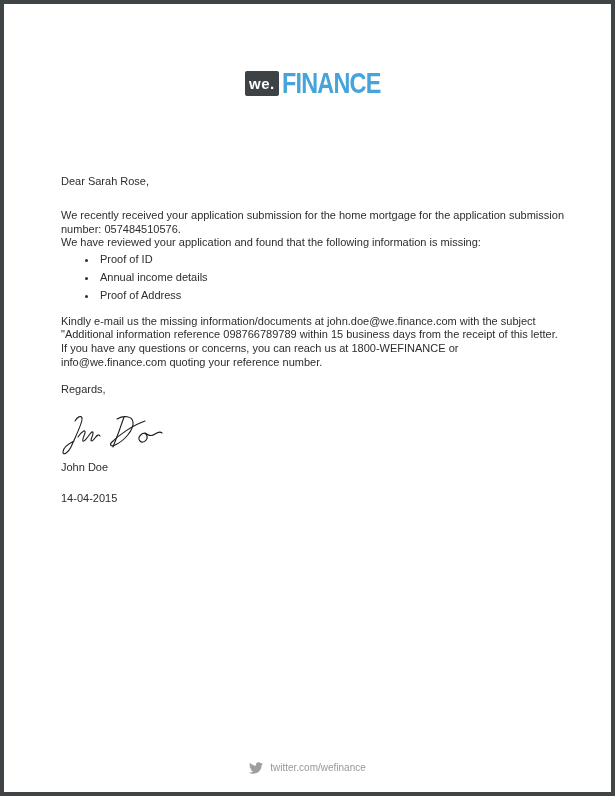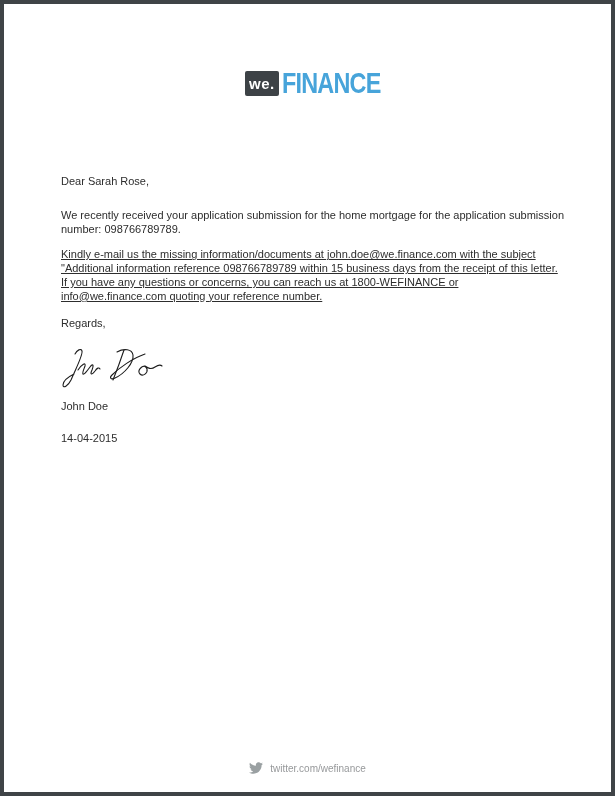--- a/index.html
+++ b/index.html
@@ -63,66 +63,72 @@
   .salutation { margin-bottom: 20px; }
   .intro-line { margin: 0; }
   .missing-list {
     margin: 3px 0 8px 0;
     padding-left: 37px;
   }
   .missing-list li {
     margin-bottom: 4px;
     padding-left: 2px;
   }
-  .action-paragraph { margin: 12px 0 13px 0; text-decoration: underline; }
+  .action-paragraph { margin: 12px 0 13px 0; }
   .closing { margin-top: 12px; }
 
   .signature-wrap {
     margin-top: 8px;
     height: 56px;
     display: flex;
     align-items: center;
   }
-  .signatory { margin-top: 6px; }
+  .signatory { }
   .letter-date { margin-top: 18px; }
 
   
   .footer {
     position: absolute;
     left: 0;
     bottom: 18px;
     width: 100%;
     display: flex;
     justify-content: center;
     align-items: center;
     gap: 26px;
     color: #97999b;
     font-size: 10px;
   }
-  .footer-item { display: flex; align-items: center; gap: 7px; }
+  .footer-item { display: flex; gap: 7px; }
   .footer-item svg { display: block; fill: #9aa0a2; }
 </style>
 </head>
 <body>
 
 <div class="page">
 
   <div class="logo">
     <div class="logo-inner">
       <span class="logo-we">we.</span>
       <span class="logo-finance">FINANCE</span>
     </div>
   </div>
 
   <div class="letter">
 
     <div class="salutation">Dear Sarah Rose,</div>
 
-    <p class="intro-line">We recently received your application submission for the home mortgage for the application submission number: 098766789789.</p>
+    <p class="intro-line">We recently received your application submission for the home mortgage for the application submission number: 057484510576.</p>
+    <p class="intro-line">We have reviewed your application and found that the following information is missing:</p>
 
+    <ul class="missing-list">
+      <li>Proof of ID</li>
+      <li>Annual income details</li>
+      <li>Proof of Address</li>
+    </ul>
 
     <p class="action-paragraph">Kindly e-mail us the missing information/documents at john.doe@we.finance.com with the subject "Additional information reference 098766789789 within 15 business days from the receipt of this letter. If you have any questions or concerns, you can reach us at 1800-WEFINANCE or info@we.finance.com quoting your reference number.</p>
 
     <div class="closing">Regards,</div>
 
     <div class="signature-wrap">
       <svg width="118" height="52" viewBox="0 0 118 52" fill="none" stroke="#1c1c1c" stroke-width="1.1" stroke-linecap="round" stroke-linejoin="round">
 
         <path d="M14 14 C16 10 20 8 21 11 C22 15 16 26 10 40 C7 46 2 49 2 45 C2 41 7 37 13 34"></path>
 

